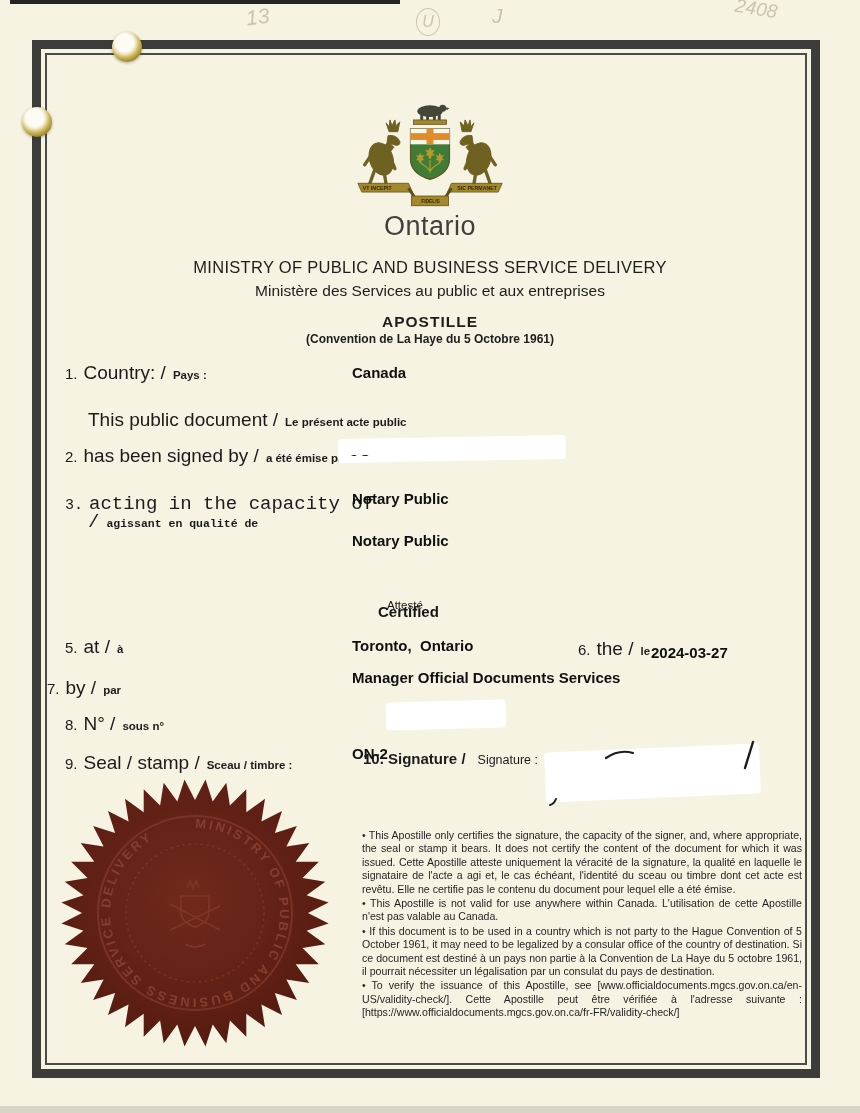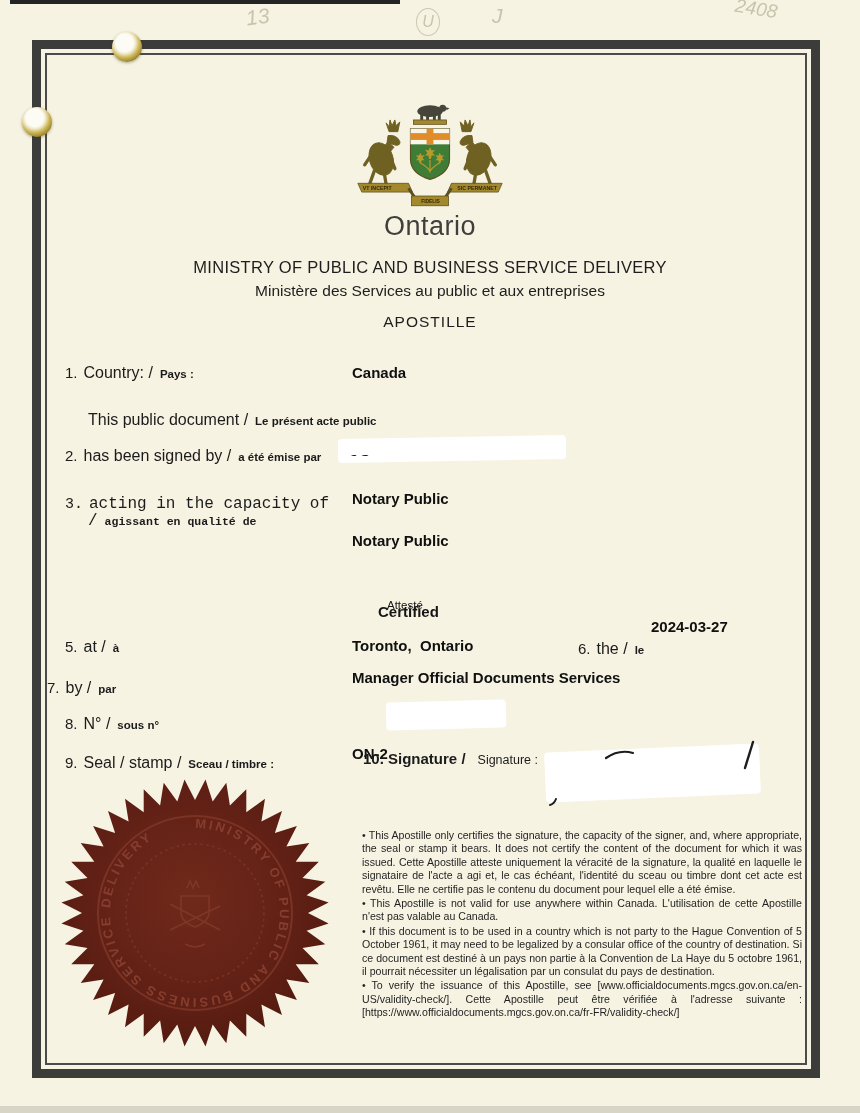--- a/index.html
+++ b/index.html
@@ -22,28 +22,28 @@
 
   
   .pencil{color:#c9c4ac;font-size:21px;font-style:italic;z-index:5;}
   .pencil-circle{display:inline-block;border:1.5px solid #cdc8b0;border-radius:50%;
     width:22px;height:26px;line-height:26px;text-align:center;font-size:16px;}
 
   
   .center-line{left:0;width:860px;text-align:center;color:#1d1d1d;}
   .ministry-en{top:258px;font-size:16.5px;letter-spacing:.3px;}
   .ministry-fr{top:282px;font-size:15.5px;}
-  .doc-title{top:313px;font-size:15.5px;font-weight:normal;letter-spacing:1px;}
+  .doc-title{top:313px;font-size:15.5px;font-weight:bold;letter-spacing:1px;}
   .doc-subtitle{top:332px;font-size:12px;font-weight:bold;}
   .wordmark{top:211px;font-size:27px;color:#3f3f3d;letter-spacing:.5px;}
 
   
   .row{color:#1b1b1b;line-height:16px;}
   .num{font-size:15px;margin-right:6px;}
-  .en{font-size:16px;margin-right:7px;}
+  .en{font-size:19px;margin-right:7px;}
   .fr{font-size:11.5px;font-weight:bold;}
   .wrap{width:305px;padding-left:23px;text-indent:-23px;font-family:Liberation Mono, monospace;}
   .val{font-weight:bold;font-size:15px;color:#101010;white-space:pre;}
   .sig-en{font-size:15px;font-weight:bold;margin-right:12px;}
   .sig-fr{font-size:12.5px;font-weight:normal;}
   .certified{font-weight:bold;font-size:15px;color:#151515;}
   .atteste{font-weight:normal;font-size:11.5px;color:#151515;}
 
   
   .redact{background:#ffffff;border-radius:4px;z-index:3;}
@@ -134,20 +134,21 @@
       <text x="11" y="94" font-size="5.4" font-weight="bold" fill="#33290c">VT INCEPIT</text>
       <text x="108" y="94" font-size="5.4" font-weight="bold" fill="#33290c">SIC PERMANET</text>
       <text x="71" y="107.5" font-size="5" font-weight="bold" fill="#33290c">FIDELIS</text>
     </g>
   </svg>
 
   <div class="abs center-line wordmark">Ontario</div>
   <div class="abs center-line ministry-en">MINISTRY OF PUBLIC AND BUSINESS SERVICE DELIVERY</div>
   <div class="abs center-line ministry-fr">Ministère des Services au public et aux entreprises</div>
   <div class="abs center-line doc-title">APOSTILLE</div>
+  <div class="abs center-line doc-subtitle">(Convention de La Haye du 5 Octobre 1961)</div>
 
   <div class="abs row" style="left:65px;top:365px;">
     <span class="num">1.</span><span class="en">Country: /</span><span class="fr">Pays :</span>
   </div>
   <div class="abs val" style="left:352px;top:364px;">Canada</div>
 
   <div class="abs row" style="left:88px;top:412px;">
     <span class="en">This public document /</span><span class="fr">Le présent acte public</span>
   </div>
 
@@ -169,21 +170,21 @@
   <div class="abs certified" style="left:378px;top:578px;margin-top:25px;">Certified</div>
   <div class="abs atteste" style="left:387px;top:599px;">Attesté</div>
 
   <div class="abs row" style="left:65px;top:639px;">
     <span class="num">5.</span><span class="en">at /</span><span class="fr">à</span>
   </div>
   <div class="abs val" style="left:352px;top:637px;">Toronto,  Ontario</div>
   <div class="abs row" style="left:578px;top:641px;">
     <span class="num">6.</span><span class="en">the /</span><span class="fr">le</span>
   </div>
-  <div class="abs val" style="left:651px;top:618px;text-align:right;">2024-03-27</div>
+  <div class="abs val" style="left:651px;top:644px;text-align:right;">2024-03-27</div>
 
   <div class="abs row" style="left:47px;top:680px;">
     <span class="num">7.</span><span class="en">by /</span><span class="fr">par</span>
   </div>
   <div class="abs val" style="left:352px;top:669px;">Manager Official Documents Services</div>
 
   <div class="abs row" style="left:65px;top:716px;">
     <span class="num">8.</span><span class="en">N° /</span><span class="fr">sous n°</span>
   </div>
   <div class="abs val" style="left:352px;top:709px;margin-top:36px;">ON-2</div>

